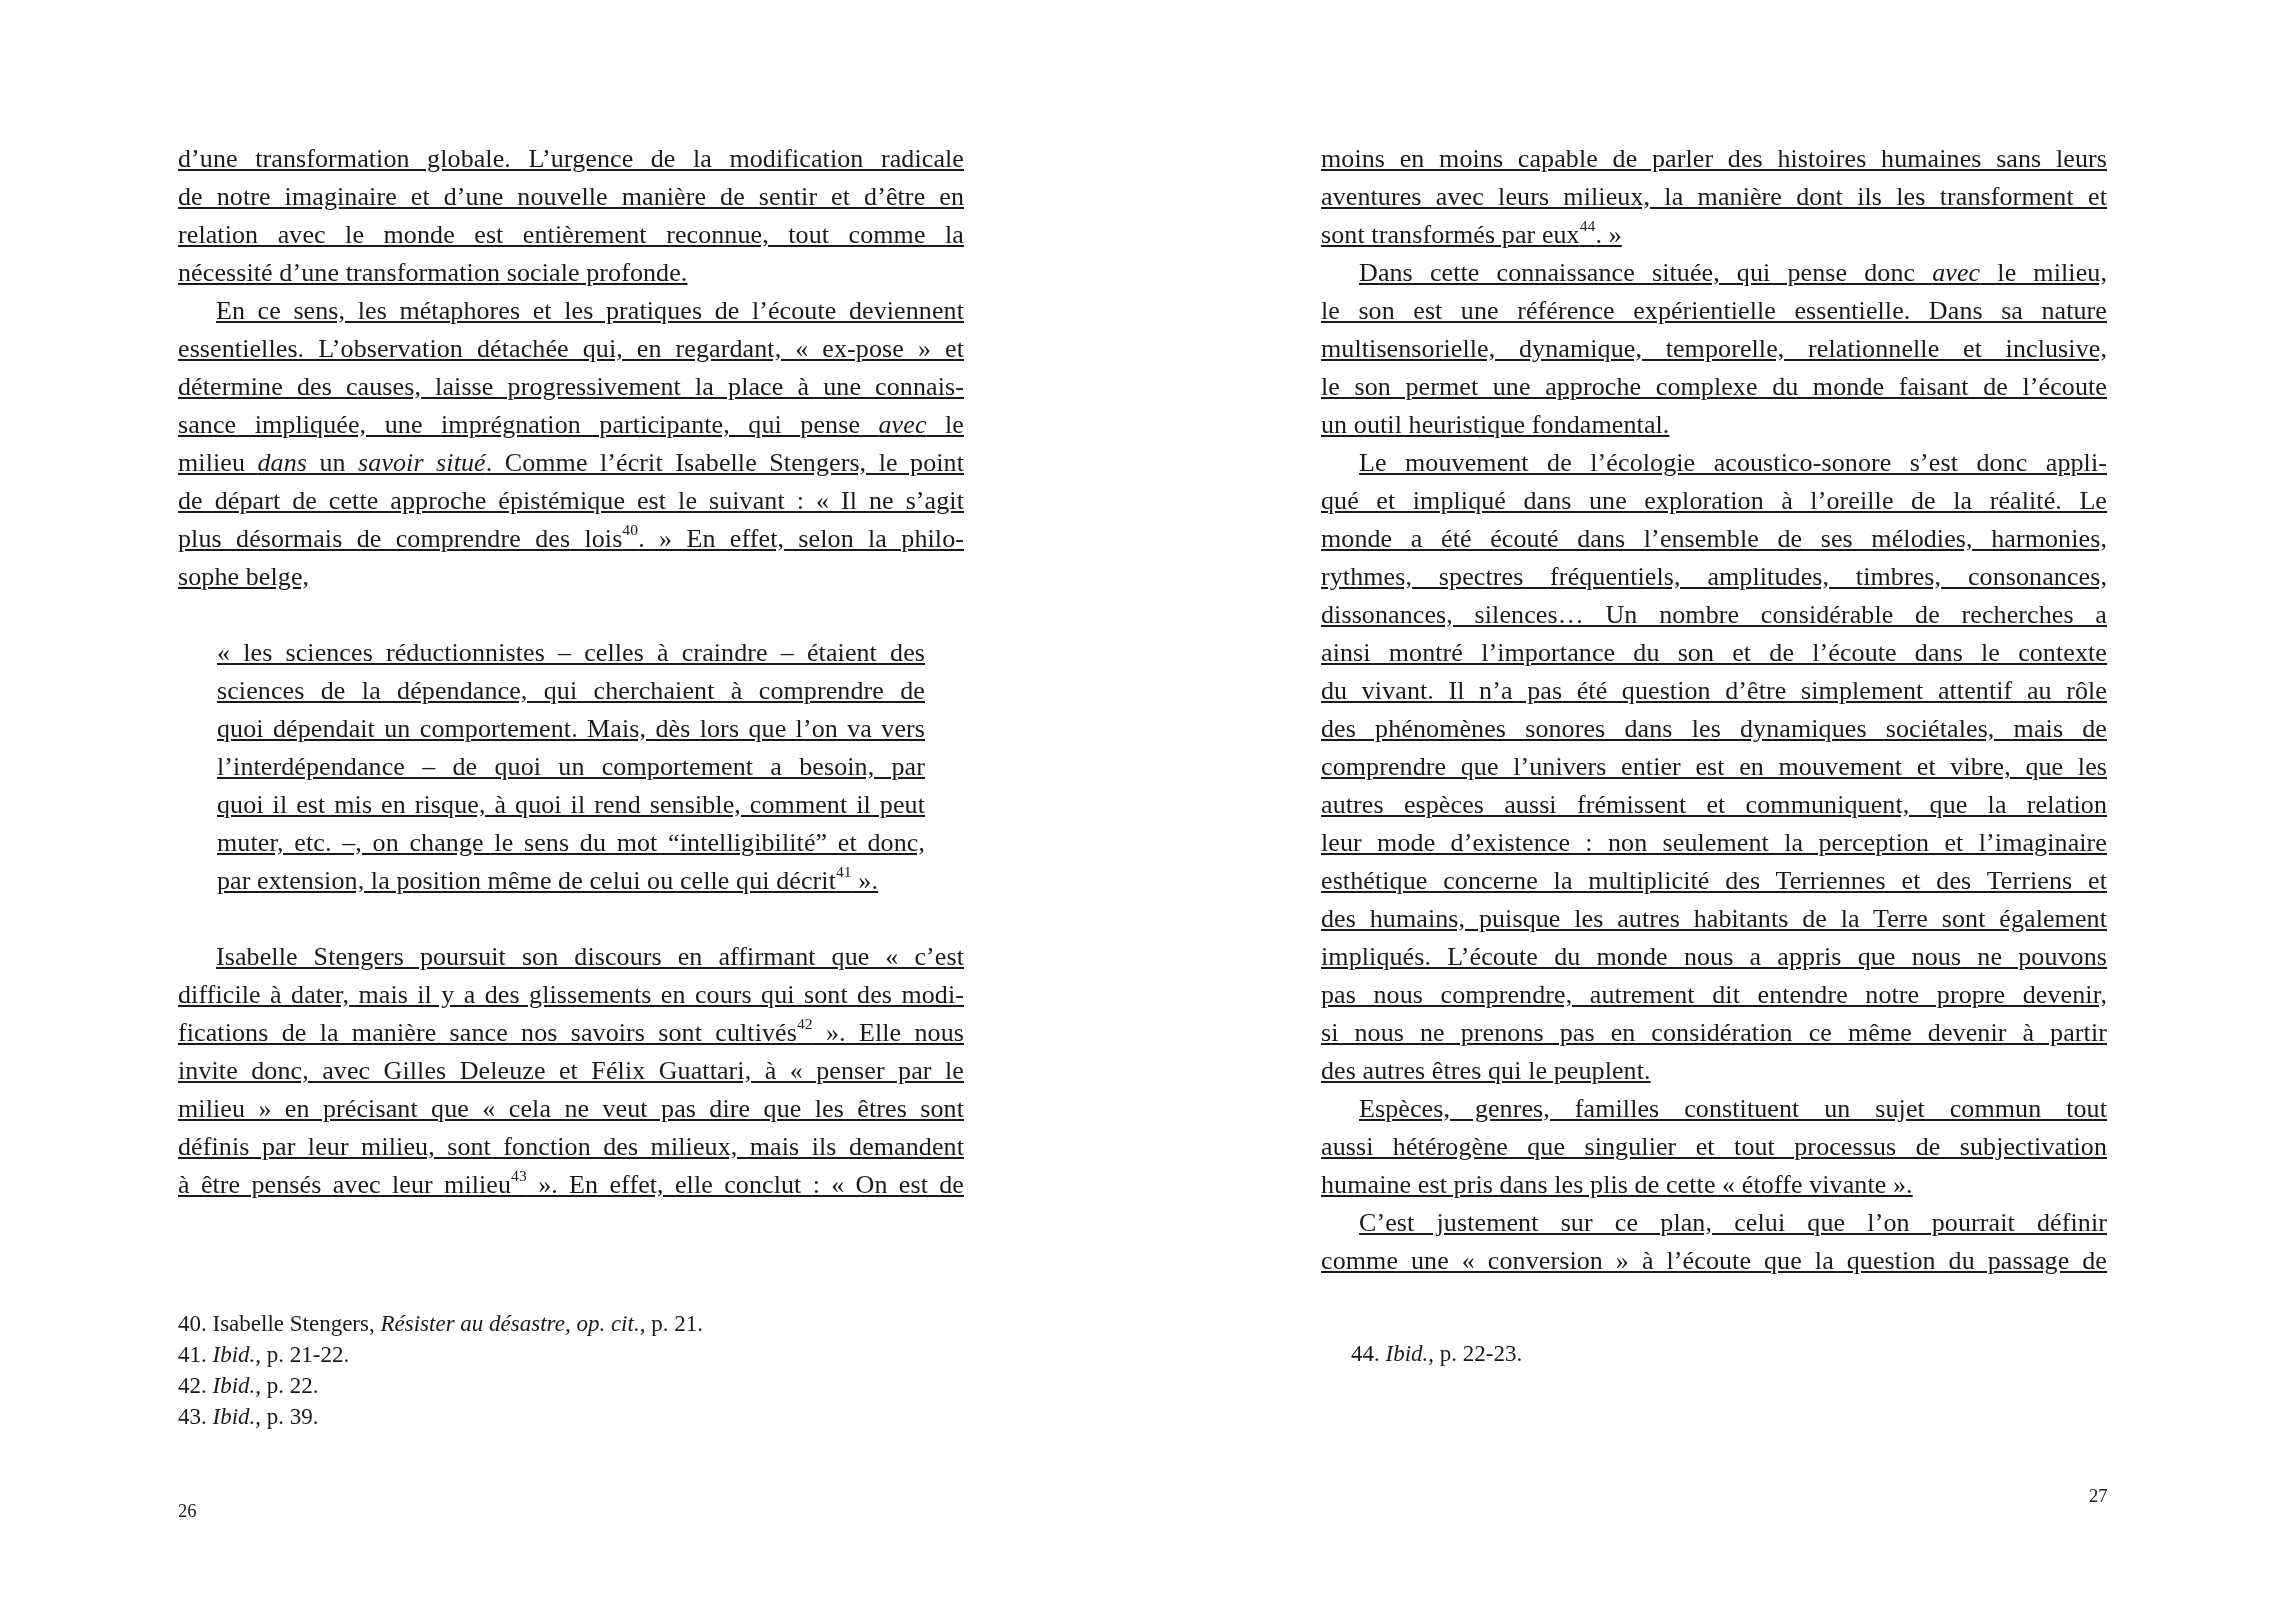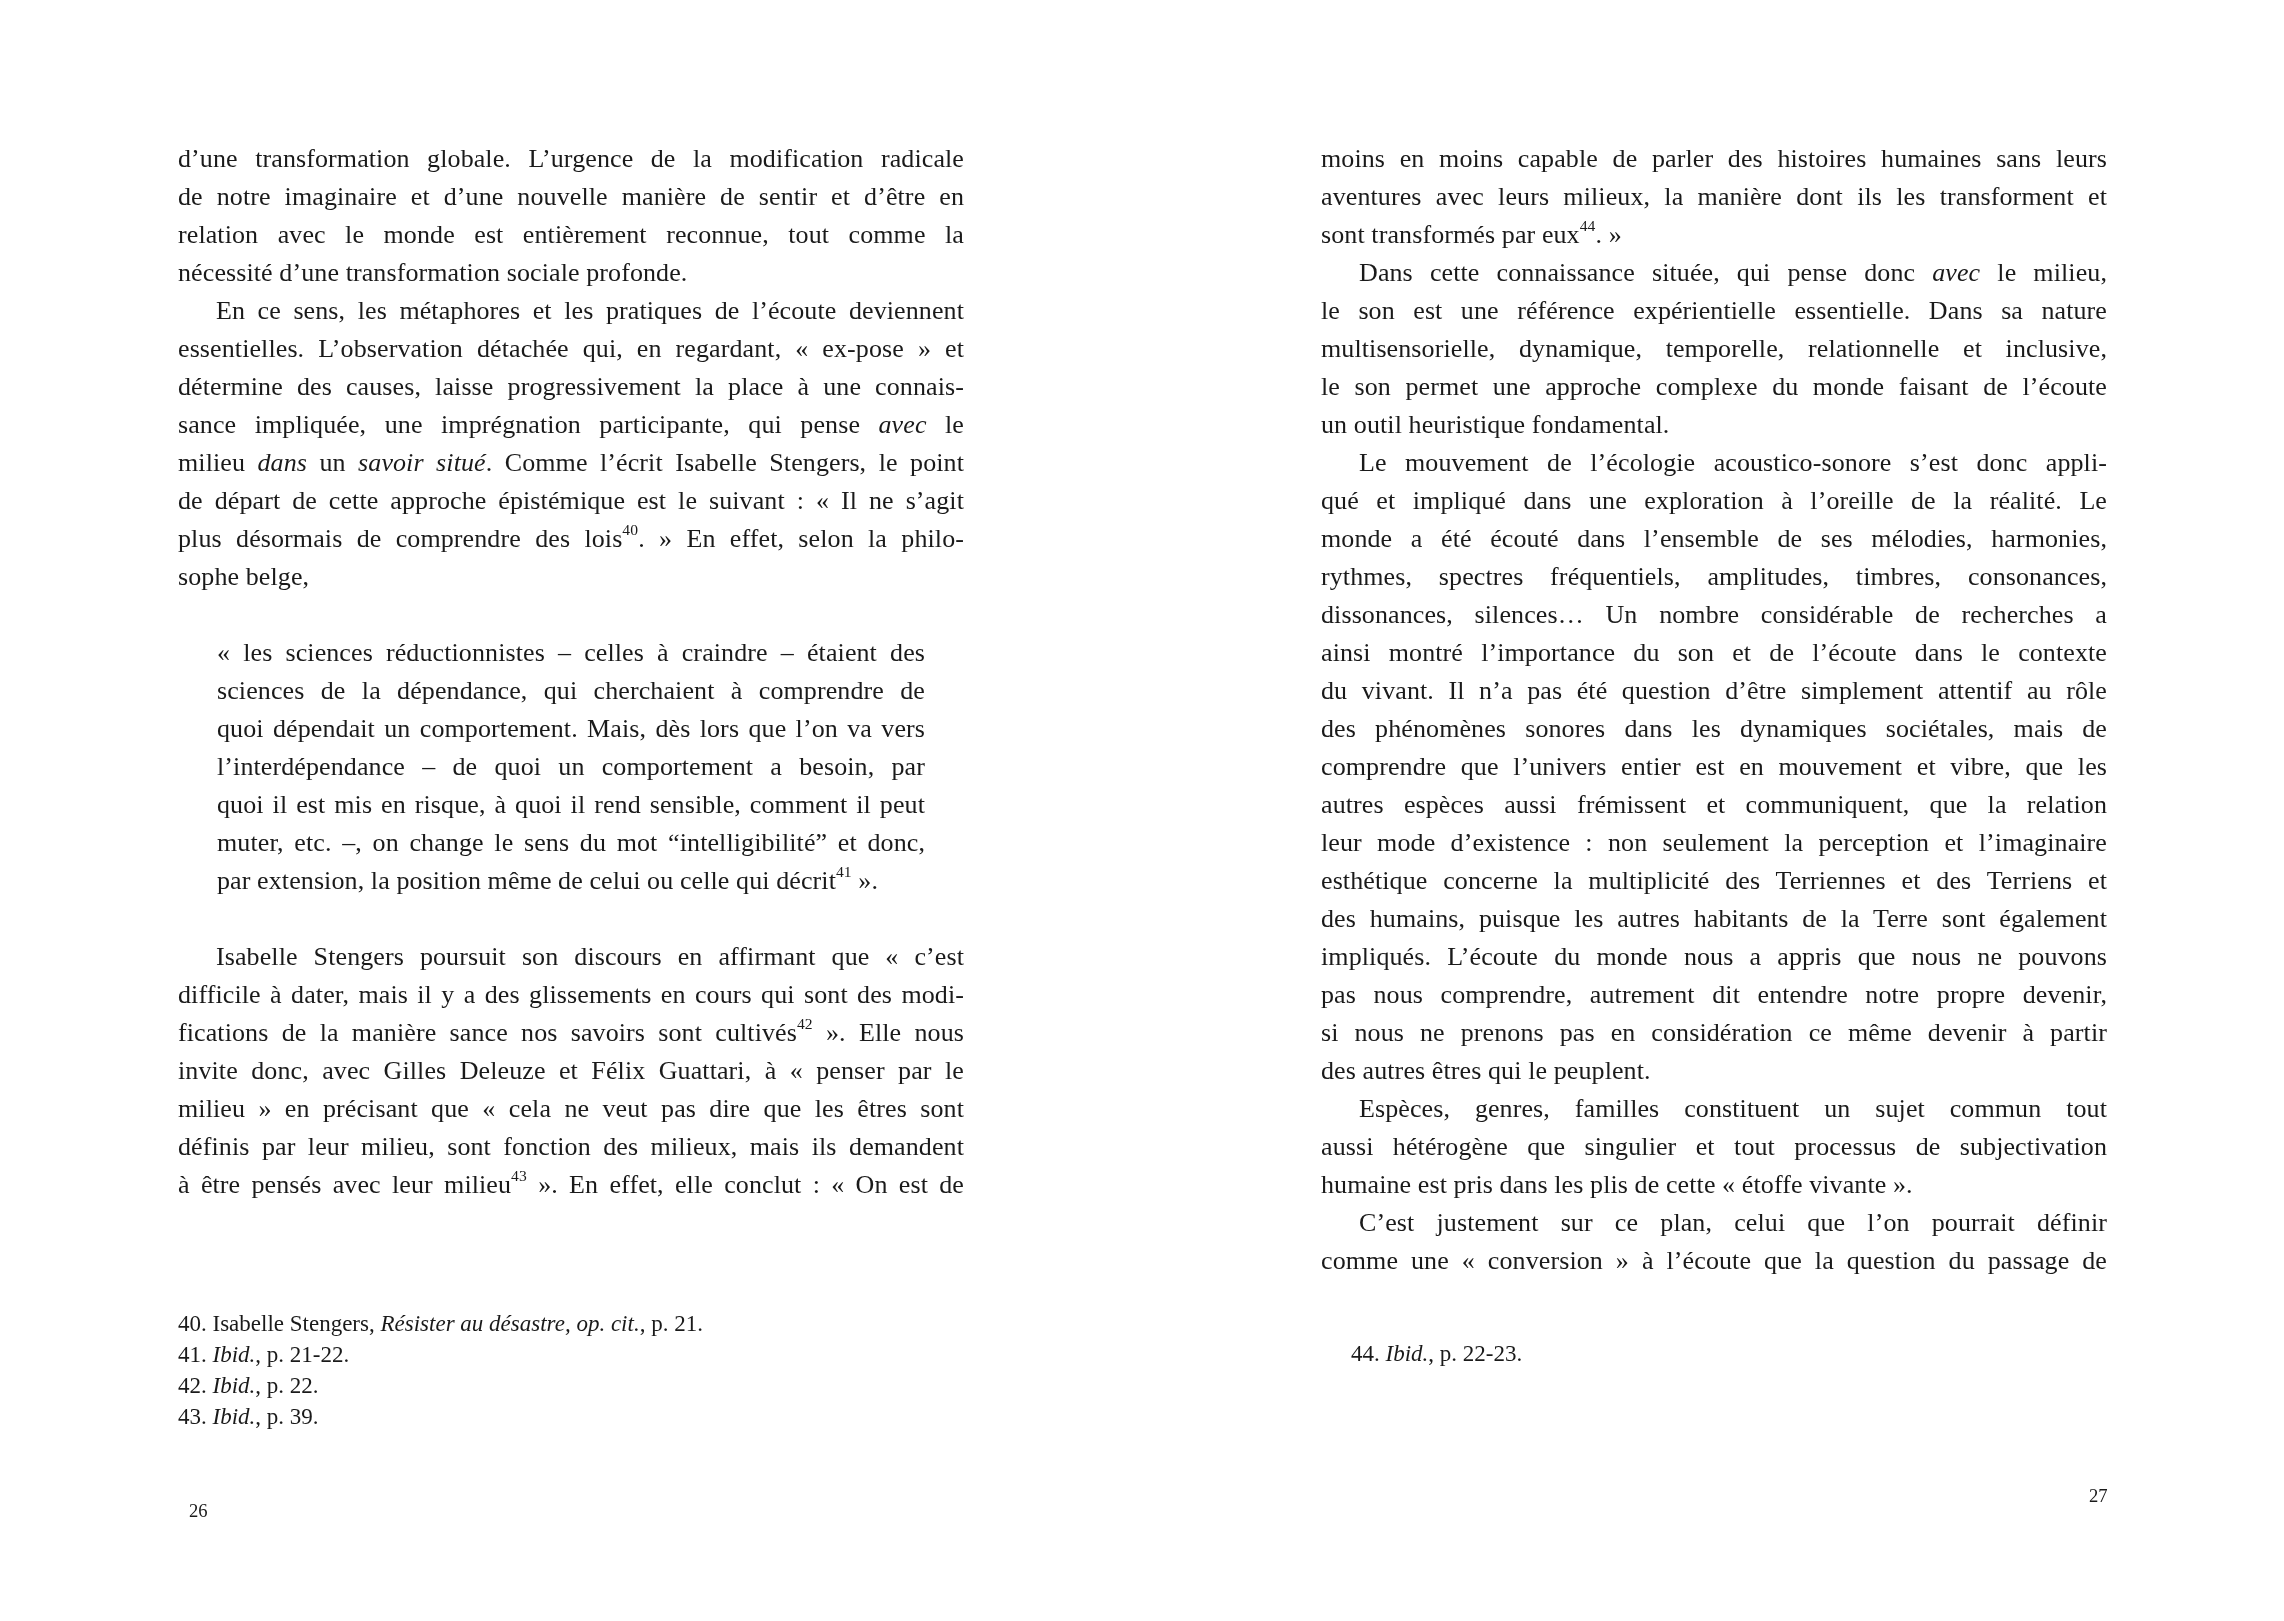--- a/index.html
+++ b/index.html
@@ -7,32 +7,32 @@
          font-family:"DejaVu Serif", "Liberation Serif", serif; color:#1a1a1a; }
   .page { position:absolute; top:0; height:1621px; }
   .page-left { left:0; width:1142px; }
   .page-right { left:1143px; width:1142px; }
   .col { position:absolute; width:786px; }
   .page-left .col { left:178px; }
   .page-right .col { left:178px; }
   .body-col { top:140px; }
   .line { display:block; height:38px; line-height:38px; font-size:26px;
           font-family:"Liberation Serif", serif; letter-spacing:0.1px;
-          white-space:nowrap; text-align:justify; text-align-last:justify; }
+          white-space:nowrap; text-align:justify; text-align-last:justify;text-decoration:underline; }
   .line.last { text-align:right; text-align-last:left; }
   .line.indent { padding-left:38px; box-sizing:border-box; }
   .blank { display:block; height:38px; }
   .quote { display:block; margin-left:39px; width:708px; }
   sup { font-size:60%; line-height:0; vertical-align:0.75em; }
   i { font-style:italic;text-align:center; }
   .notes { top:1308px; }
   .note { display:block; height:31px; line-height:31px; font-size:23px;
           font-family:"Liberation Serif", serif; white-space:nowrap; }
   .page-num { position:absolute; font-size:18.6px; font-family:"Liberation Serif", serif; }
-  .page-left .page-num { left:178px; top:1500px;margin-left:11px; }
+  .page-left .page-num { left:178px; top:1500px; }
   .page-right .page-num { left:946px; top:1485px; }
   .right-notes { top:1338px;margin-left:30px; }
 </style>
 </head>
 <body>
 
 <div class="page page-left">
   <div class="col body-col">
     <div>
         <span class="line"><span>d’une transformation globale. L’urgence de la modification radicale</span></span>

